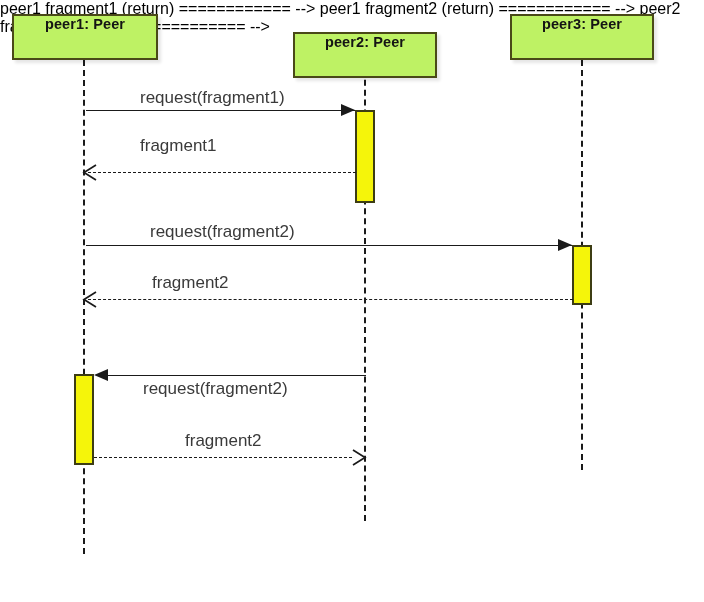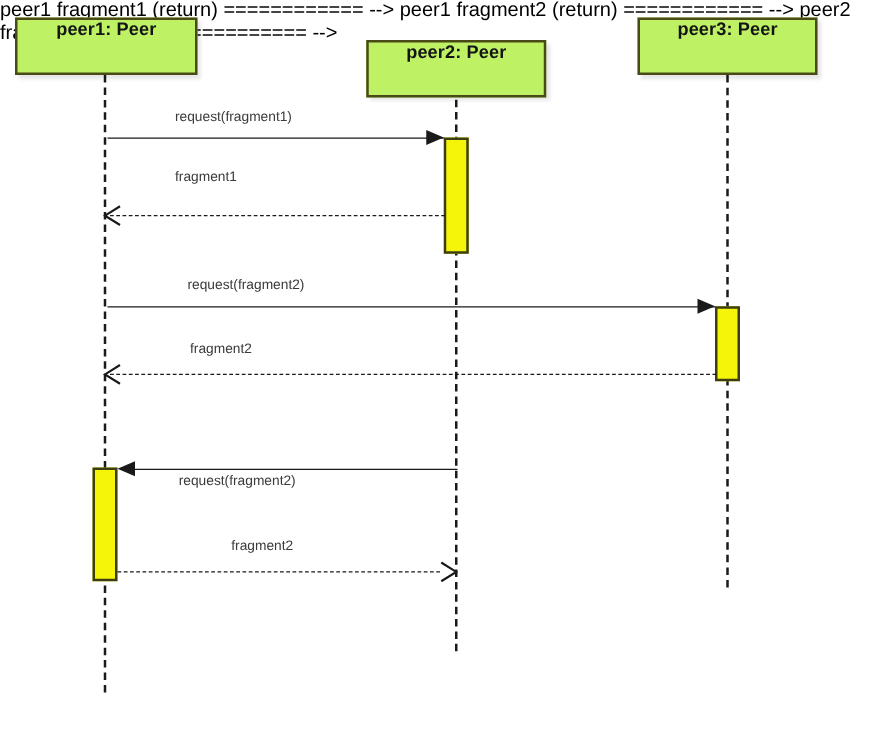--- a/index.html
+++ b/index.html
@@ -90,21 +90,21 @@
   
   .arrowhead.open {
     width: 16px;
     height: 17px;
   }
   .arrowhead.open svg { display: block; }
 
   
   .msg-label {
     position: absolute;
-    font-size: 11px;
+    font-size: 17px;
     color: #3a3a3a;
     white-space: nowrap;
     text-align: center;
   }
 </style>
 </head>
 <body>
 
 <div id="diagram-canvas">
 

